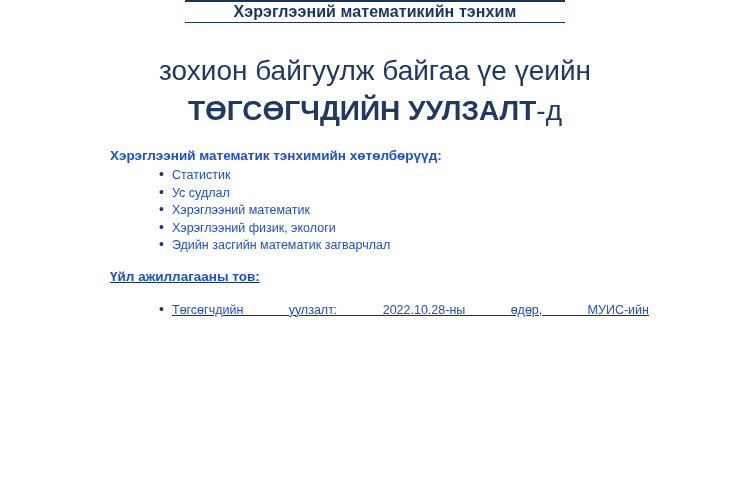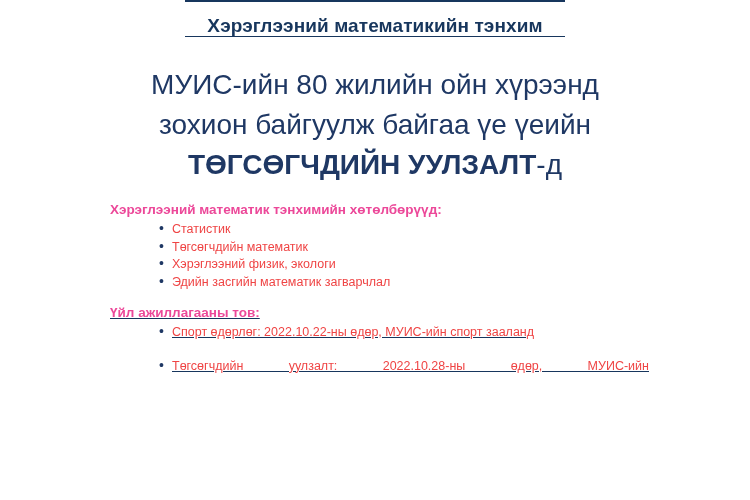--- a/index.html
+++ b/index.html
@@ -28,25 +28,25 @@
     padding-top: 0px;
     text-align: center;
   }
   .header-rule-top {
     width: 380px;
     margin: 0 auto;
     border-top: 2px solid #17365d;
     height: 0;
   }
   .header-title {
-    font-size: 19px;
+    font-size: 16px;
     font-weight: bold;
     color: #17365d;
     letter-spacing: 0.1px;
-    padding: 16px 0 3px 0;
+    padding: 2px 0 3px 0;
     line-height: 15px;
   }
   .header-rule-bottom {
     width: 380px;
     margin: 0 auto;
     border-top: 1.5px solid #17365d;
     height: 0;
   }
 
   
@@ -67,34 +67,34 @@
   }
 
   
   .section {
     margin-top: 16px;
     padding-left: 110px;
   }
   .section-heading {
     font-size: 13.5px;
     font-weight: bold;
-    color: #ec4899;
+    color: #1d4ed8;
     line-height: 18px;
     margin-bottom: 2px;
   }
   ul.bullets {
     margin: 0;
     padding-left: 62px;
     list-style: none;
   }
   ul.bullets li {
     position: relative;
     font-size: 12.5px;
     line-height: 17.5px;
-    color: #ef4444;
+    color: #1d4ed8;
   }
   ul.bullets li::before {
     content: "\2022";
     position: absolute;
     left: -13px;
     top: -1px;
     font-size: 14px;
     color: #1f3864;
   }
 
@@ -115,39 +115,38 @@
 
 <div class="page">
 
   <div class="header">
     <div class="header-rule-top"></div>
     <div class="header-title">Хэрэглээний математикийн тэнхим</div>
     <div class="header-rule-bottom"></div>
   </div>
 
   <div class="invite">
-    <span class="invite-line" id="inv1"><span>МУИС-ийн 80 жилийн ойн хүрээнд</span></span>
     <span class="invite-line" id="inv2"><span>зохион байгуулж байгаа үе үеийн</span></span>
     <span class="invite-line" id="inv4"><span class="bold">ТӨГСӨГЧДИЙН УУЛЗАЛТ</span><span>-д</span></span>
   </div>
 
   <div class="section">
     <div class="section-heading">Хэрэглээний математик тэнхимийн хөтөлбөрүүд:</div>
     <ul class="bullets">
       <li>Статистик</li>
-      <li>Төгсөгчдийн математик</li>
+      <li>Ус судлал</li>
+      <li>Хэрэглээний математик</li>
       <li>Хэрэглээний физик, экологи</li>
       <li>Эдийн засгийн математик загварчлал</li>
     </ul>
   </div>
 
   <div class="section section2">
     <div class="section-heading">Үйл ажиллагааны тов:</div>
     <ul class="bullets">
-      <li>Спорт өдөрлөг: 2022.10.22-ны өдөр, МУИС-ийн спорт зааланд</li>
       <li>
         <span class="just-line">Төгсөгчдийн уулзалт:   2022.10.28-ны   өдөр,   МУИС-ийн</span>
 
       </li>
     </ul>
   </div>
 
 </div>
 
 </body></html>

